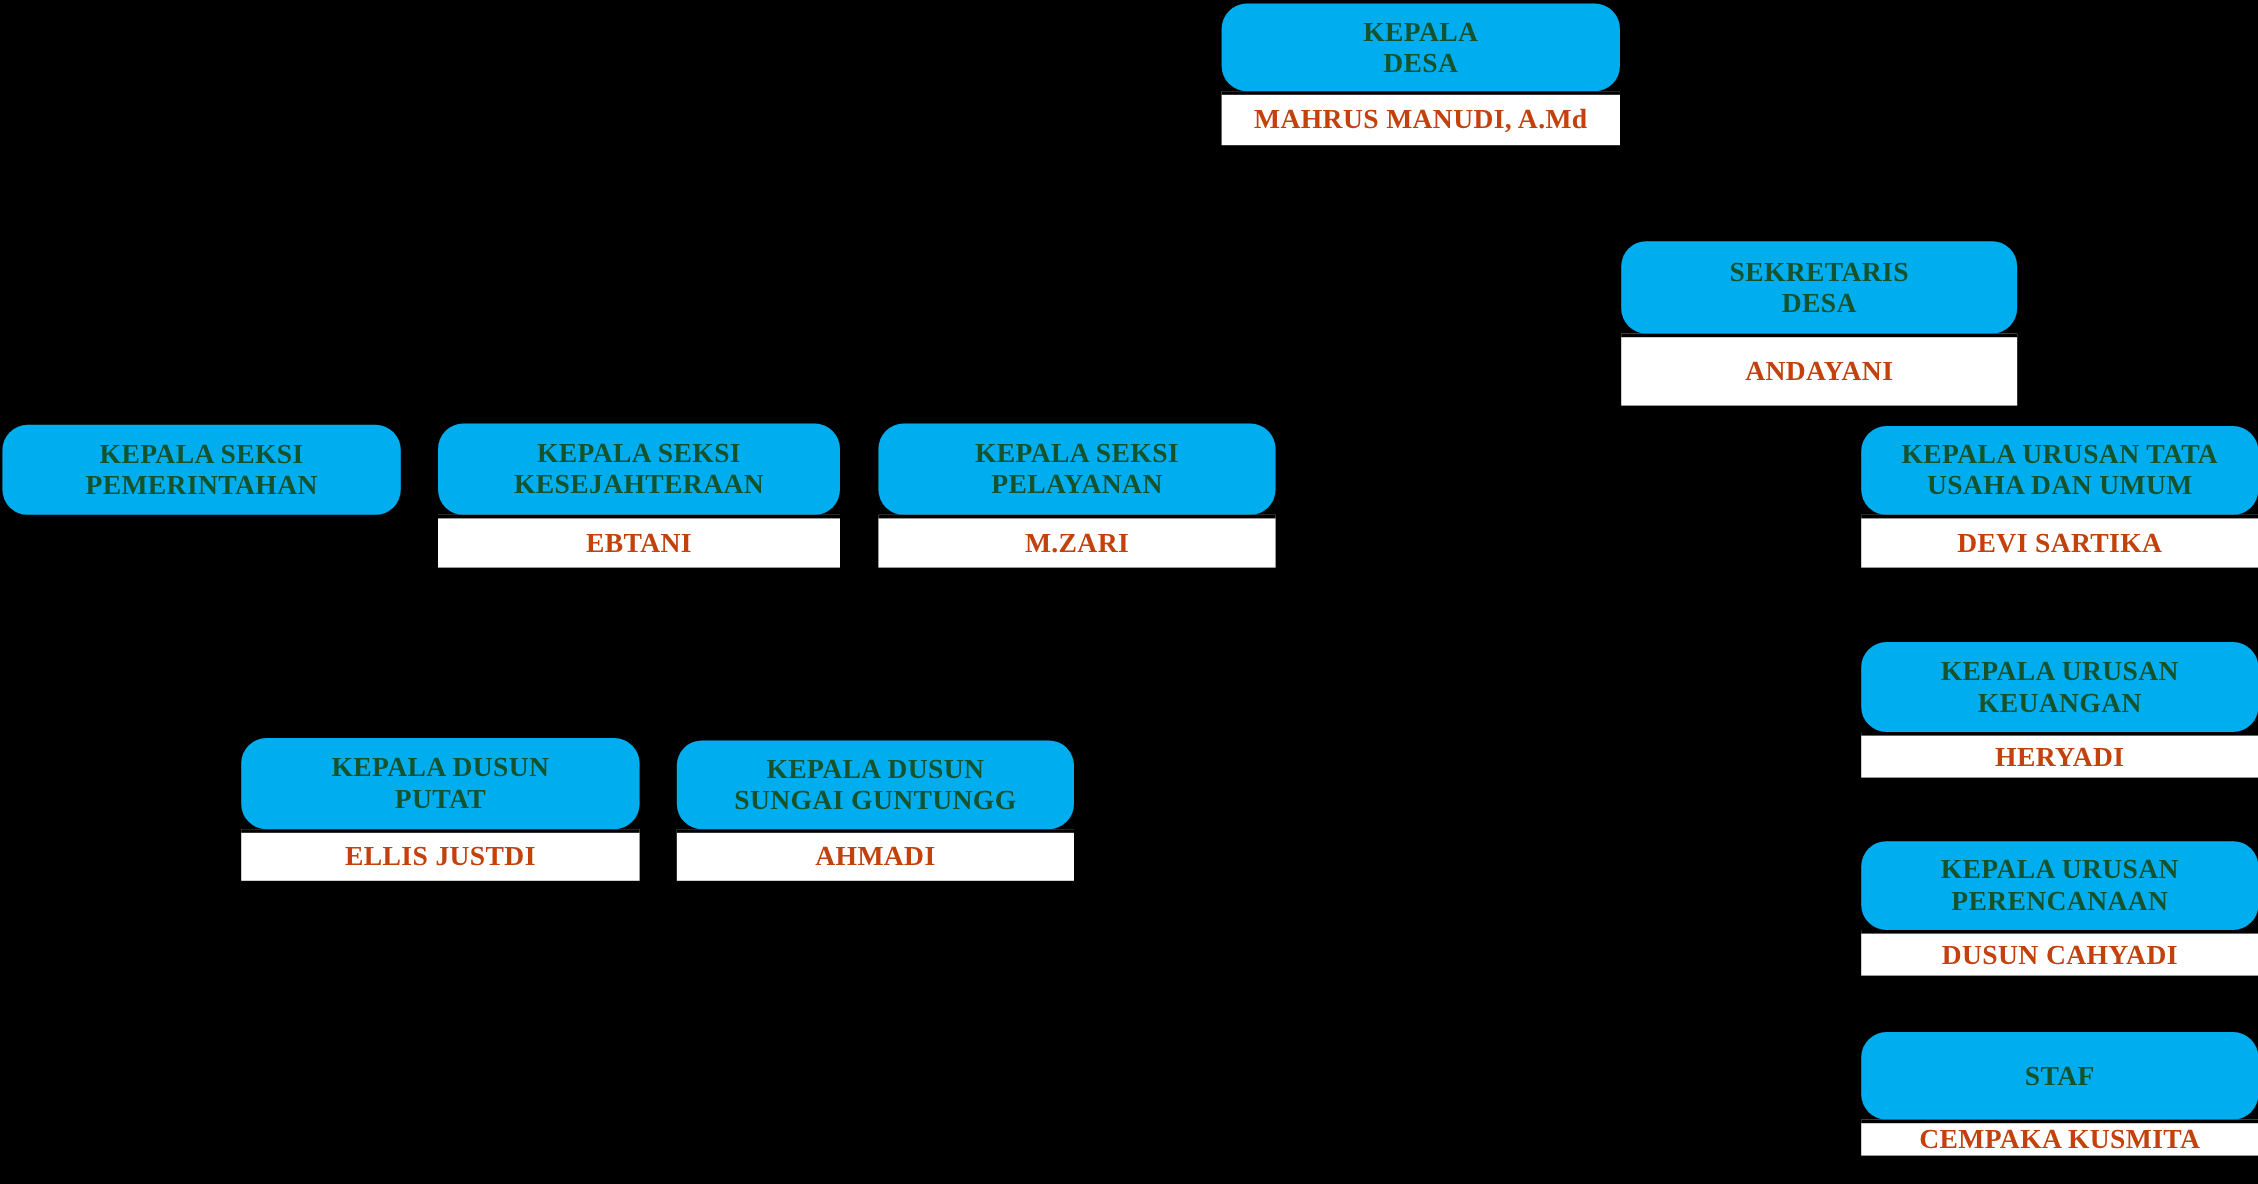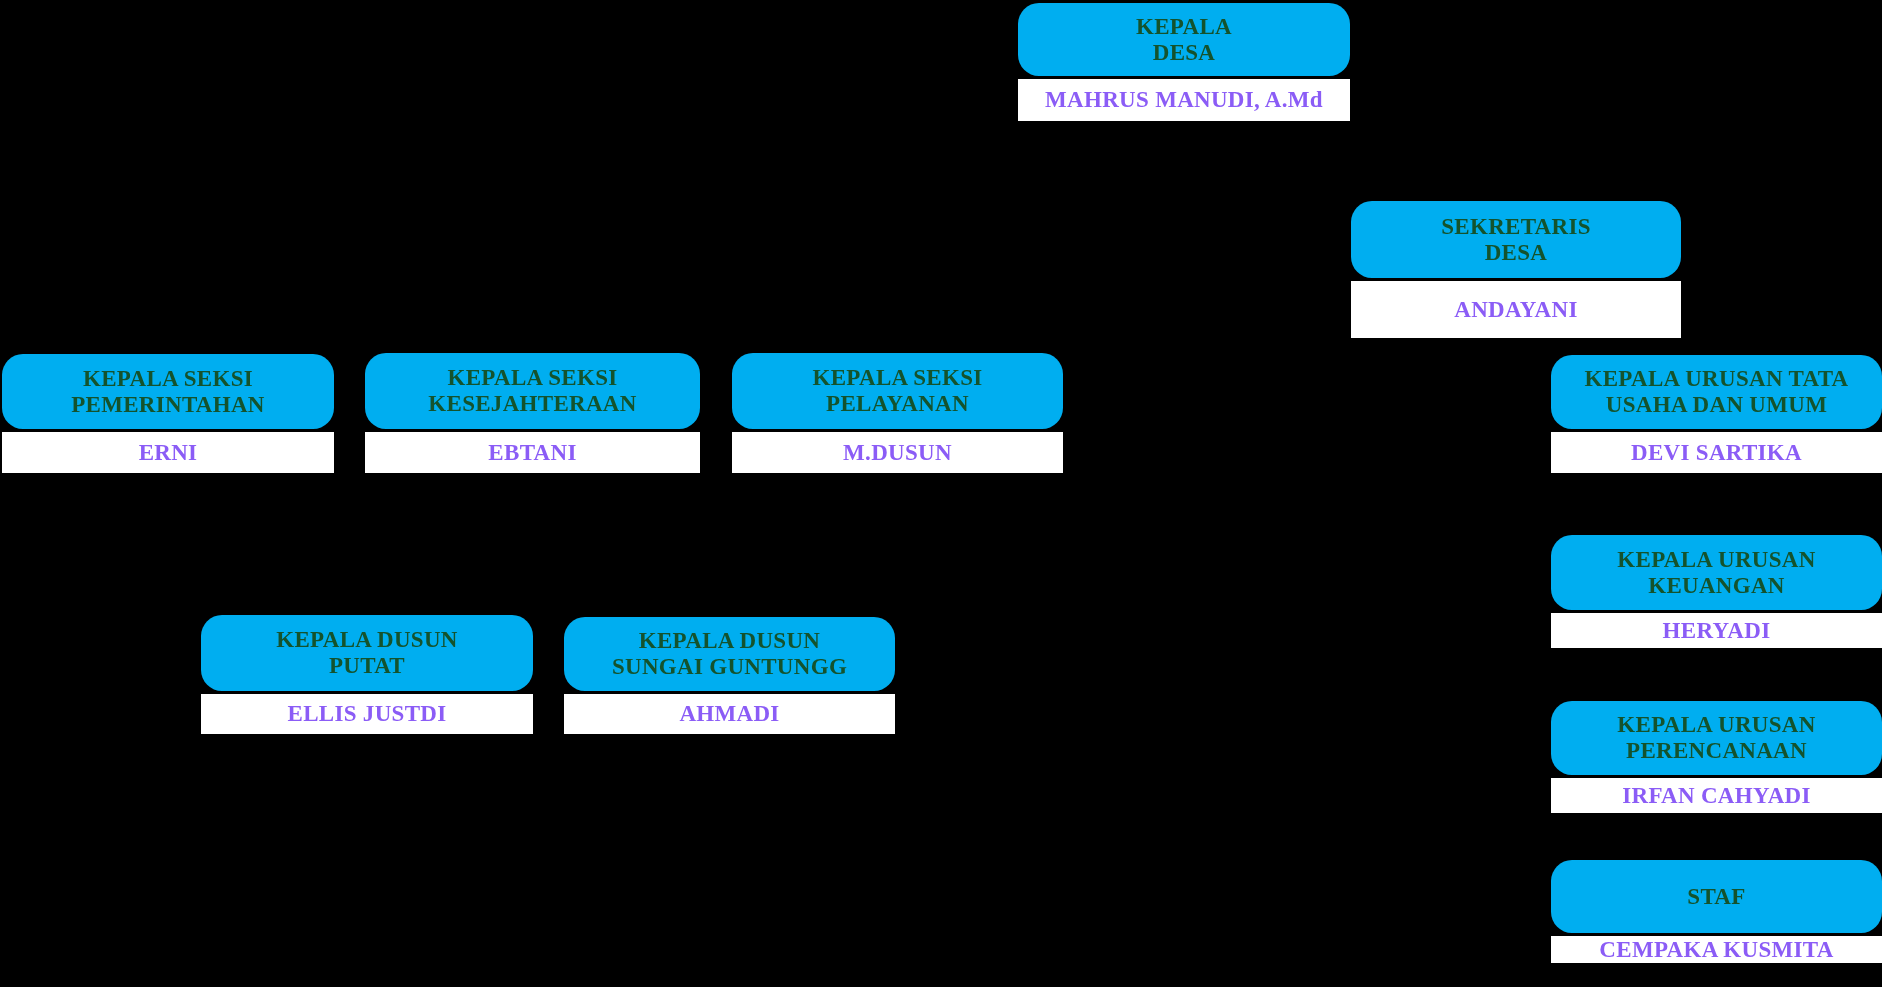--- a/index.html
+++ b/index.html
@@ -32,21 +32,21 @@
     display: flex;
     align-items: center;
     justify-content: center;
     padding: 2px 6px;
     border-radius: 21px;
   }
   .node .nm {
     box-sizing: border-box;
     background: #FFFFFF;
     border-top: 3px solid #000000;
-    color: #8b5cf6;
+    color: #c2410c;
     font-weight: bold;
     font-size: 23px;
     letter-spacing: 0.3px;
     text-align: center;
     display: flex;
     align-items: center;
     justify-content: center;
     padding: 1px 6px;
   }
 </style>
@@ -63,51 +63,50 @@
 
   <div class="node" style="left:1351px; top:201px; width:330px;">
     <div class="hdr" style="height:77px">SEKRETARIS
 DESA</div>
     <div class="nm" style="height:60px">ANDAYANI</div>
   </div>
 
   <div class="node" style="left:2px; top:354px; width:332px;">
     <div class="hdr" style="height:75px">KEPALA SEKSI
 PEMERINTAHAN</div>
-    <div class="nm" style="height:44px">ERNI</div>
   </div>
 
   <div class="node" style="left:365px; top:353px; width:335px;">
     <div class="hdr" style="height:76px">KEPALA SEKSI
 KESEJAHTERAAN</div>
     <div class="nm" style="height:44px">EBTANI</div>
   </div>
 
   <div class="node" style="left:732px; top:353px; width:331px;">
     <div class="hdr" style="height:76px">KEPALA SEKSI
 PELAYANAN</div>
-    <div class="nm" style="height:44px">M.DUSUN</div>
+    <div class="nm" style="height:44px">M.ZARI</div>
   </div>
 
   <div class="node" style="left:1551px; top:355px; width:331px;">
     <div class="hdr" style="height:74px">KEPALA URUSAN TATA
 USAHA DAN UMUM</div>
     <div class="nm" style="height:44px">DEVI SARTIKA</div>
   </div>
 
   <div class="node" style="left:1551px; top:535px; width:331px;">
     <div class="hdr" style="height:75px">KEPALA URUSAN
 KEUANGAN</div>
     <div class="nm" style="height:38px">HERYADI</div>
   </div>
 
   <div class="node" style="left:1551px; top:701px; width:331px;">
     <div class="hdr" style="height:74px">KEPALA URUSAN
 PERENCANAAN</div>
-    <div class="nm" style="height:38px">IRFAN CAHYADI</div>
+    <div class="nm" style="height:38px">DUSUN CAHYADI</div>
   </div>
 
   <div class="node" style="left:1551px; top:860px; width:331px;">
     <div class="hdr" style="height:73px">STAF</div>
     <div class="nm" style="height:30px">CEMPAKA KUSMITA</div>
   </div>
 
   <div class="node" style="left:201px; top:615px; width:332px;">
     <div class="hdr" style="height:76px">KEPALA DUSUN
 PUTAT</div>

